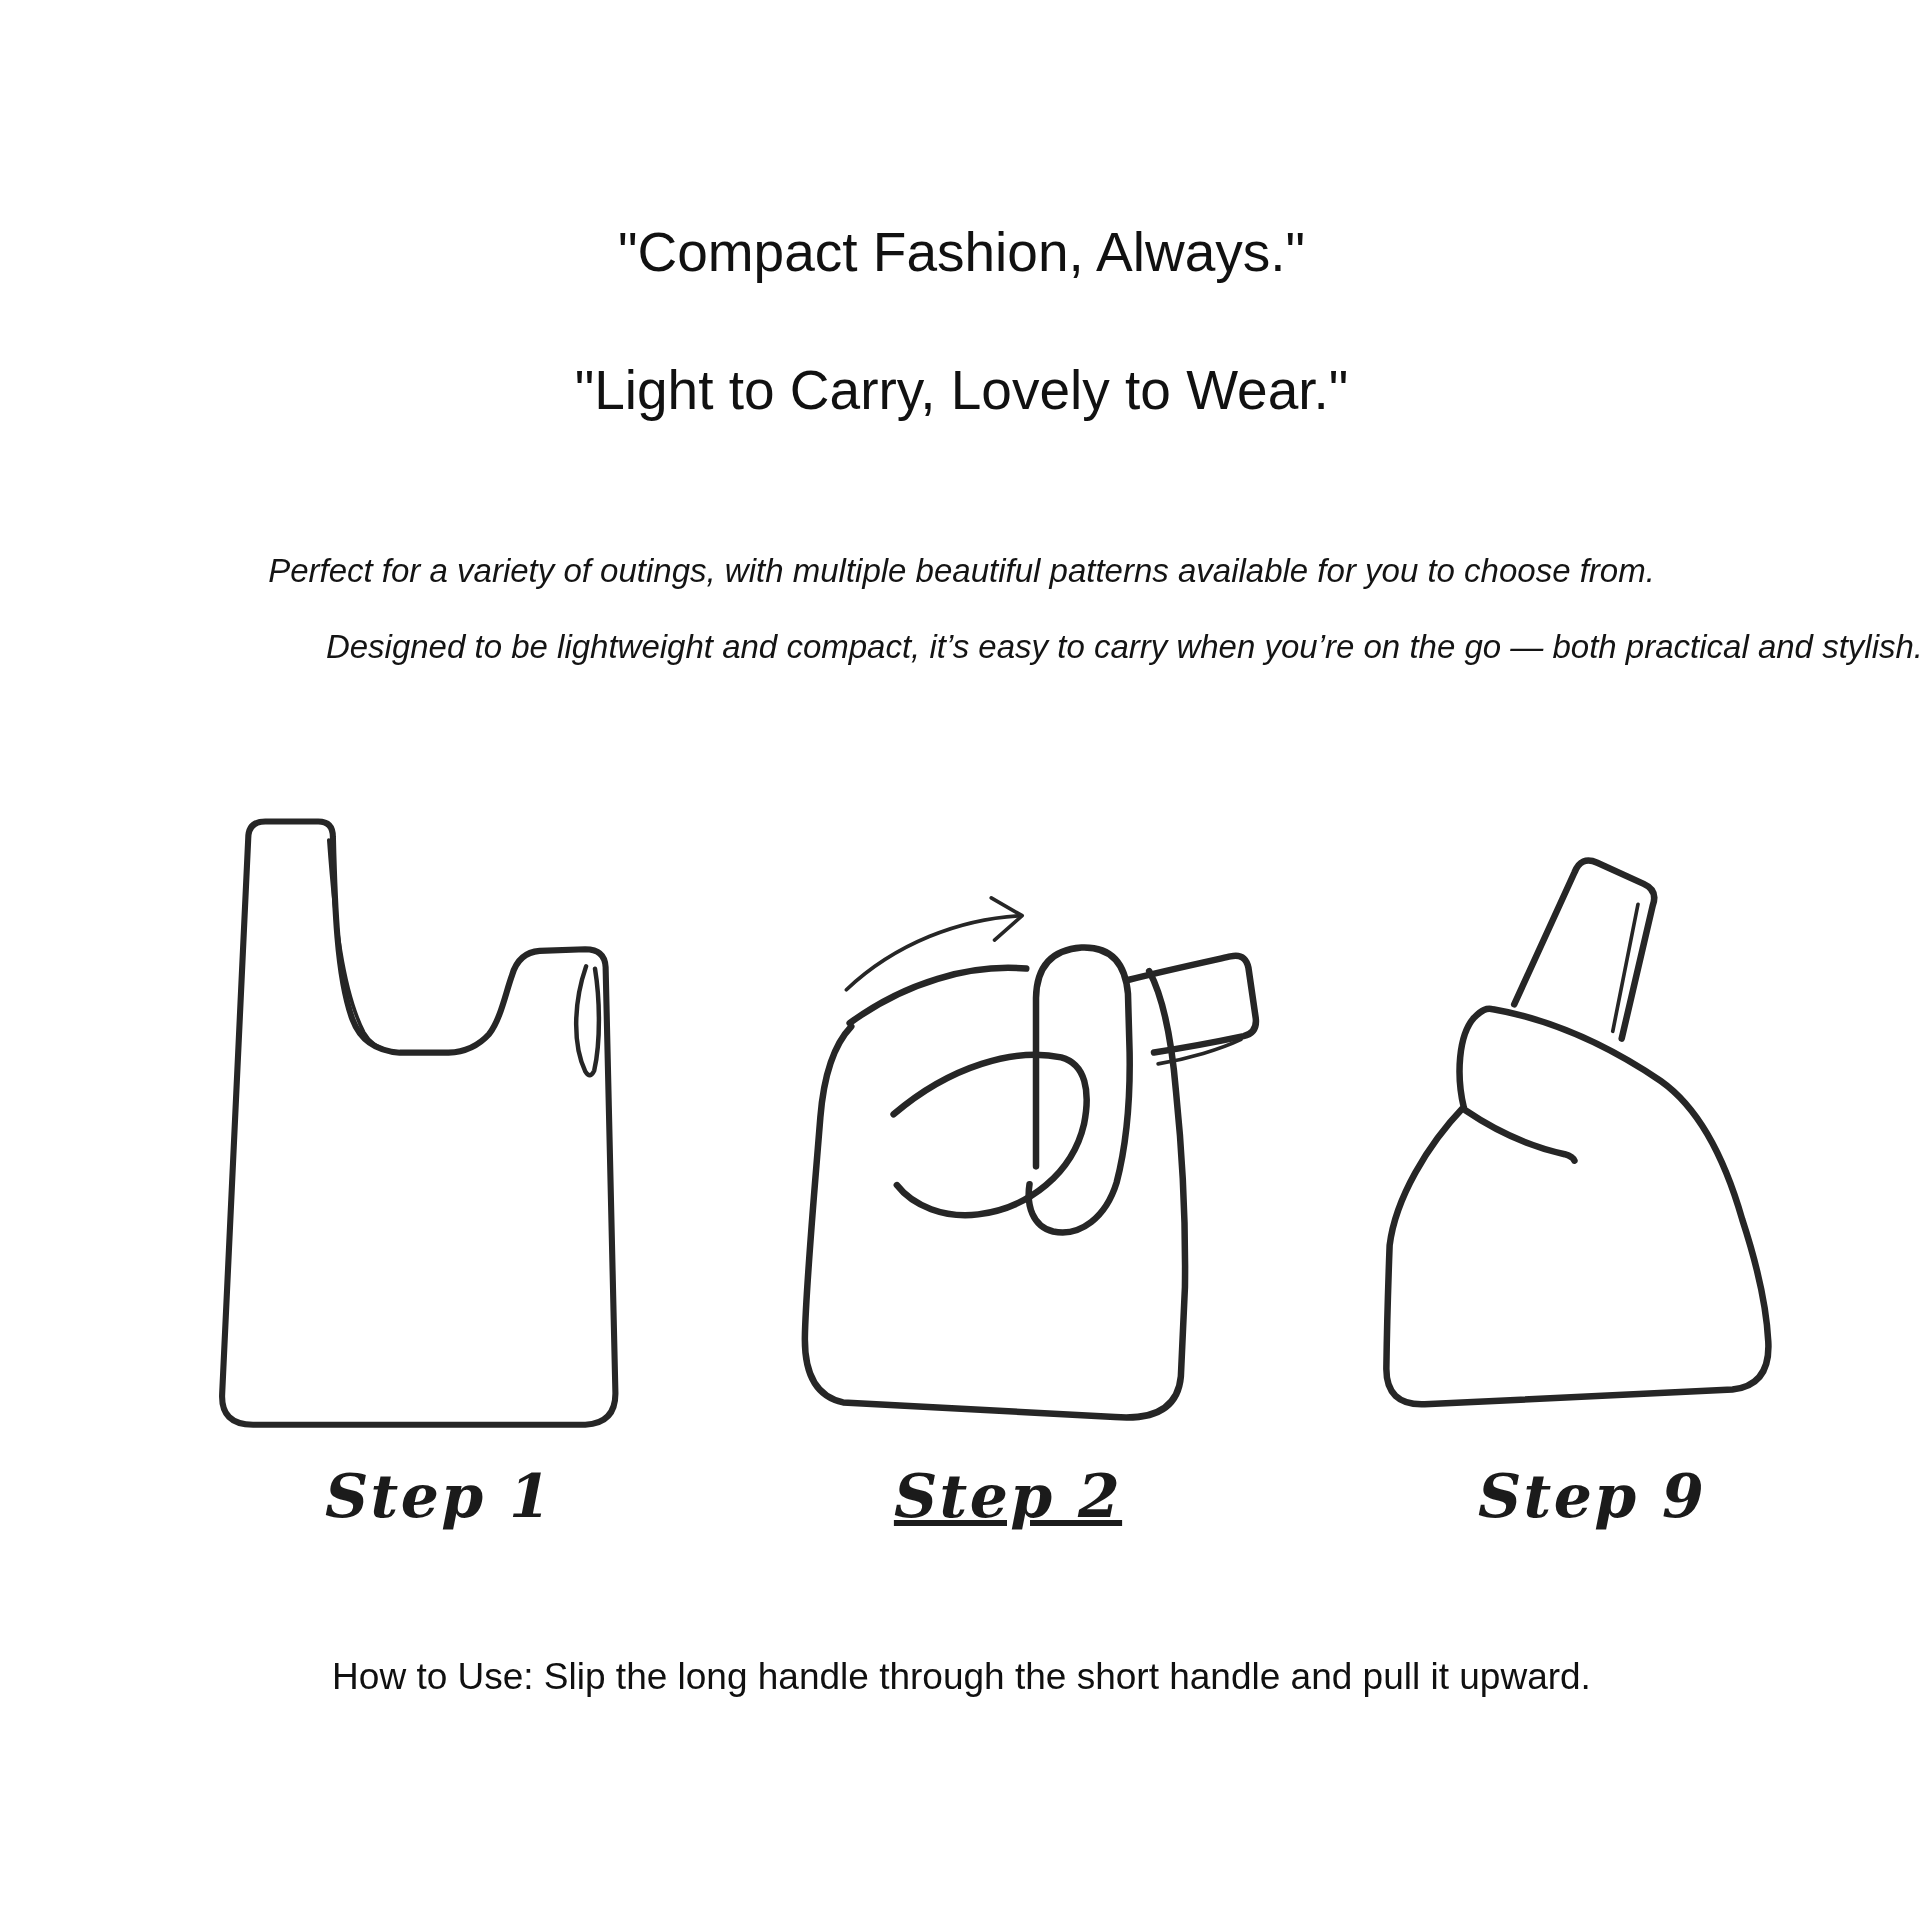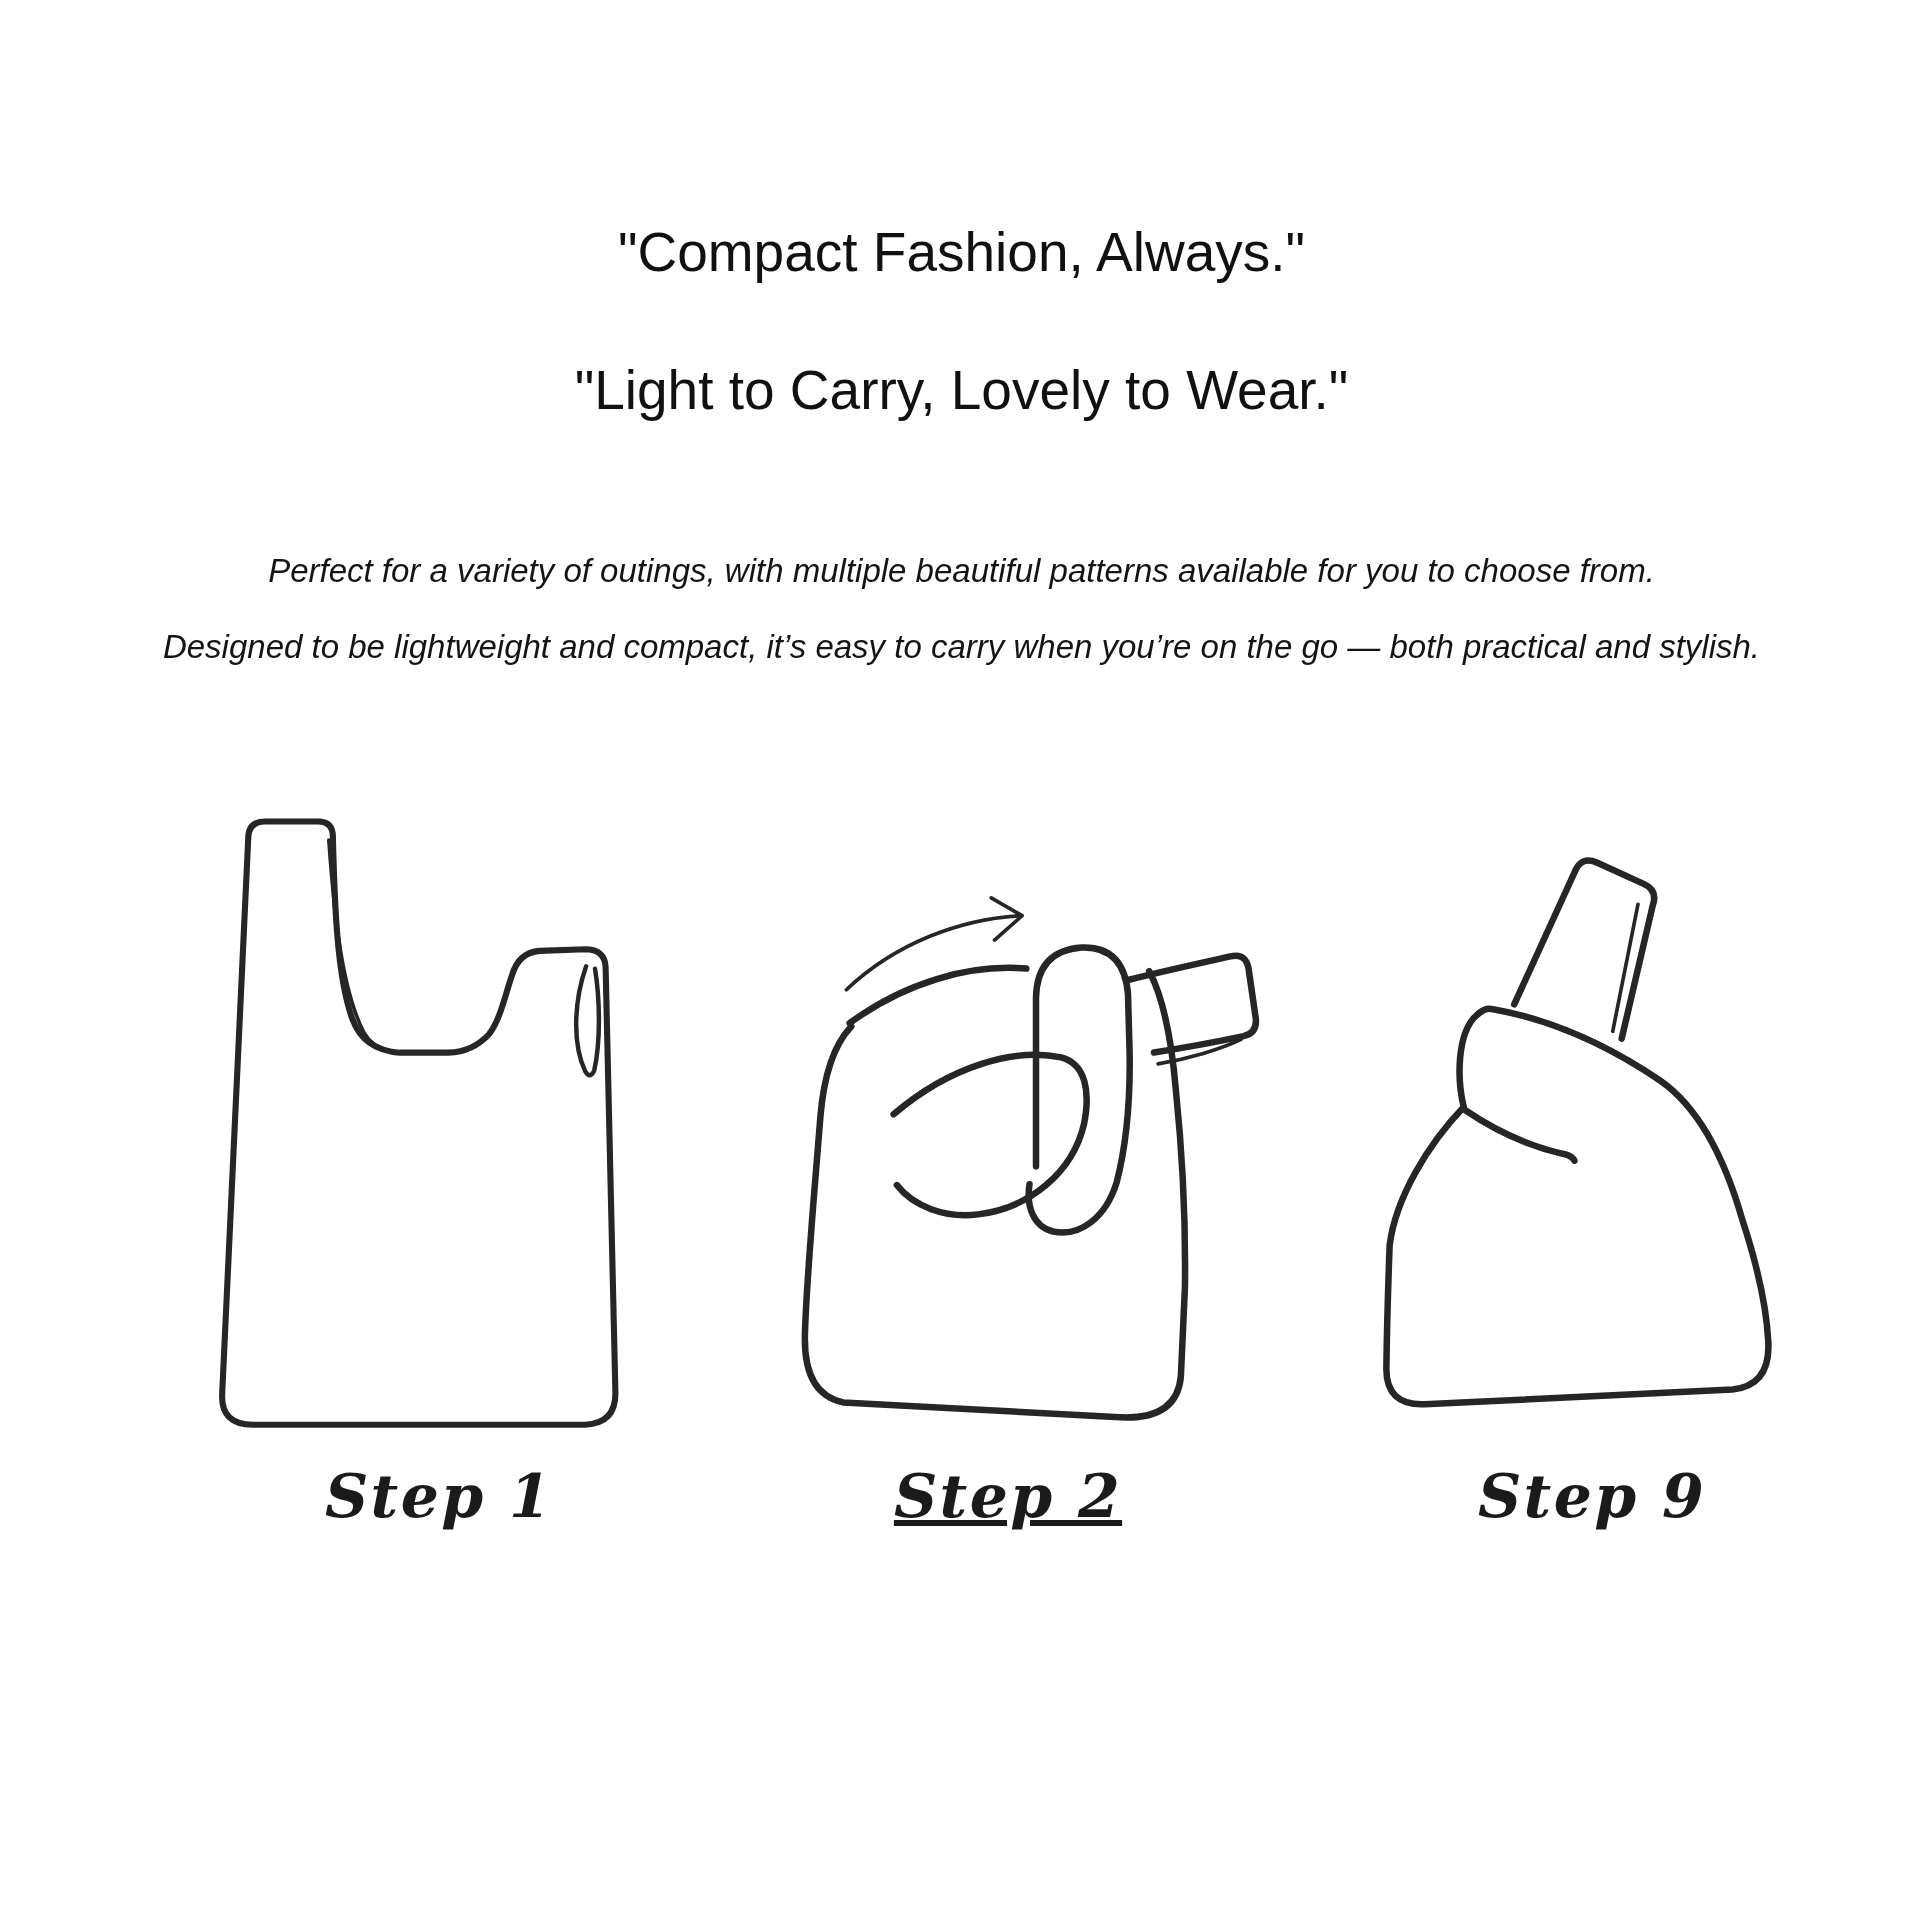--- a/index.html
+++ b/index.html
@@ -32,21 +32,21 @@
     width: 100%;
     margin: 0;
     text-align: center;
     font-style: italic;
     font-size: 33px;
     line-height: 1;
     color: #141414;
     white-space: nowrap;
   }
   .d1 { top: 554px; }
-  .d2 { top: 630px; }
+  .d2 { top: 630px; text-align: right; }
   .fig { position: absolute; }
   .fig1 { left: 204px; top: 806px;  width: 432px; height: 635px; }
   .fig2 { left: 765px; top: 847px; width: 529px; height: 607px; }
   .fig3 { left: 1343px; top: 822px; width: 432px; height: 627px; }
   .fig path {
     fill: none;
     stroke: #262626;
     stroke-linecap: round;
     stroke-linejoin: round;
   }
@@ -134,15 +134,16 @@
            C 508 543 520 598 522 638 Q 525 692 478 697 L 100 715
            Q 52 717 53 670 Q 54 600 57 520 C 64 462 104 396 148 350"></path>
       <path class="stroke-main" d="M 150 354 C 200 388 245 402 272 408 Q 282 411 284 416"></path>
     </svg>
 
     <div class="step-label l1">Step 1</div>
     <div class="step-label l2">Step 2</div>
     <div class="step-label l3">Step 9</div>
   </div>
 
+  <p class="howto">How to Use: Slip the long handle through the short handle and pull it upward.</p>
 
 </div>
 
 
 </body></html>

